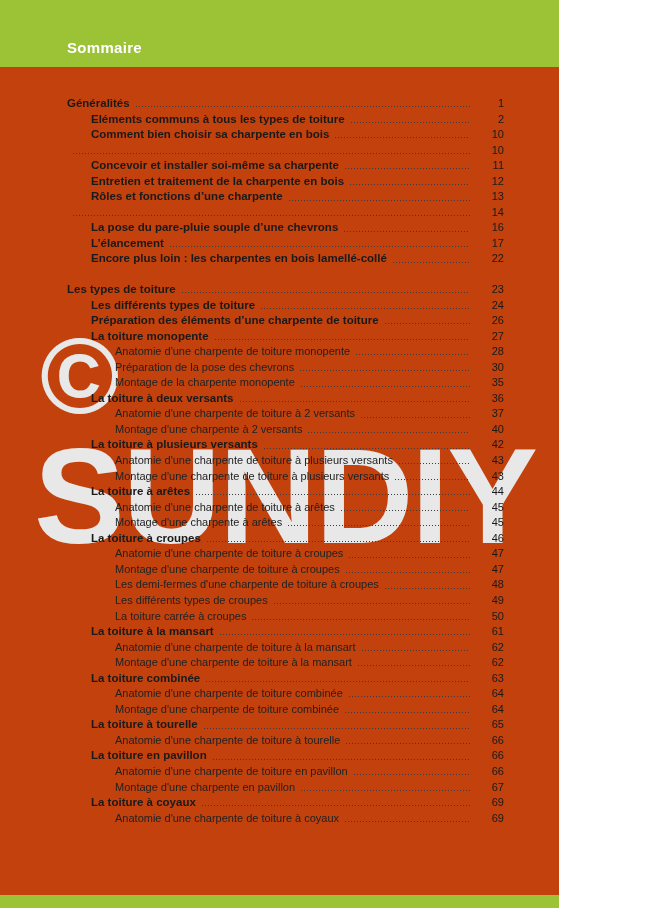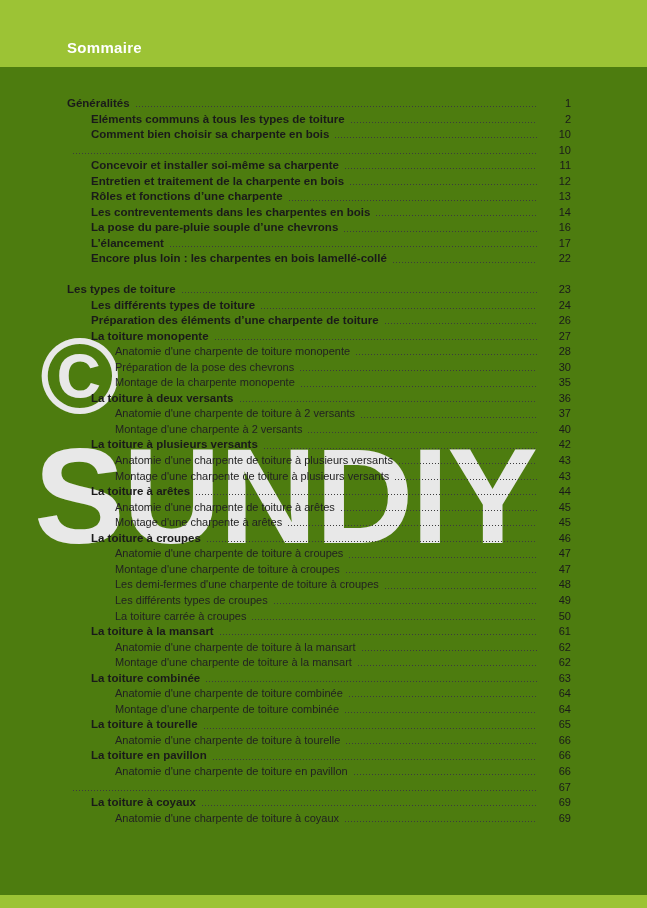--- a/index.html
+++ b/index.html
@@ -1,23 +1,23 @@
 <!DOCTYPE html>
 <html><head>
 <meta charset="utf-8">
 <style>
   * { margin: 0; padding: 0; box-sizing: border-box; }
   html, body { background: #ffffff; }
   body { font-family: "Liberation Sans", sans-serif; }
 
   .page {
     position: relative;
-    width: 647px;
+    width: 559px;
     height: 908px;
-    background: #4d7c0f;
+    background: #c2410c;
     overflow: hidden;
   }
 
   
   .header-bar {
     position: absolute;
     top: 0; left: 0;
     width: 100%;
     height: 67px;
     z-index: 2;
@@ -62,21 +62,21 @@
     line-height: 1;
     letter-spacing: -2px;
   }
 
   
   .toc {
     position: absolute;
     z-index: 1;
     top: 96px;
     left: 67px;
-    right: 76px;
+    right: 55px;
   }
   .toc-section + .toc-section { margin-top: 15px; }
 
   .toc-row {
     display: flex;
     align-items: baseline;
     height: 15.55px;
     line-height: 15.55px;
     color: #1a1a1a;
   }
@@ -148,21 +148,20 @@
     <span class="toc-label">Entretien et traitement de la charpente en bois</span>
     <span class="toc-dots"></span>
     <span class="toc-page">12</span>
   </div>
         <div class="toc-row lvl1">
     <span class="toc-label">Rôles et fonctions d’une charpente</span>
     <span class="toc-dots"></span>
     <span class="toc-page">13</span>
   </div>
         <div class="toc-row lvl1">
-    <span class="toc-label">Les contreventements dans les charpentes en bois</span>
     <span class="toc-dots"></span>
     <span class="toc-page">14</span>
   </div>
         <div class="toc-row lvl1">
     <span class="toc-label">La pose du pare-pluie souple d’une chevrons</span>
     <span class="toc-dots"></span>
     <span class="toc-page">16</span>
   </div>
         <div class="toc-row lvl1">
     <span class="toc-label">L’élancement</span>
@@ -330,20 +329,21 @@
     <span class="toc-label">La toiture en pavillon</span>
     <span class="toc-dots"></span>
     <span class="toc-page">66</span>
   </div>
         <div class="toc-row lvl2">
     <span class="toc-label">Anatomie d'une charpente de toiture en pavillon</span>
     <span class="toc-dots"></span>
     <span class="toc-page">66</span>
   </div>
         <div class="toc-row lvl2">
+    <span class="toc-label">Montage d'une charpente en pavillon</span>
     <span class="toc-dots"></span>
     <span class="toc-page">67</span>
   </div>
         <div class="toc-row lvl1">
     <span class="toc-label">La toiture à coyaux</span>
     <span class="toc-dots"></span>
     <span class="toc-page">69</span>
   </div>
         <div class="toc-row lvl2">
     <span class="toc-label">Anatomie d'une charpente de toiture à coyaux</span>

